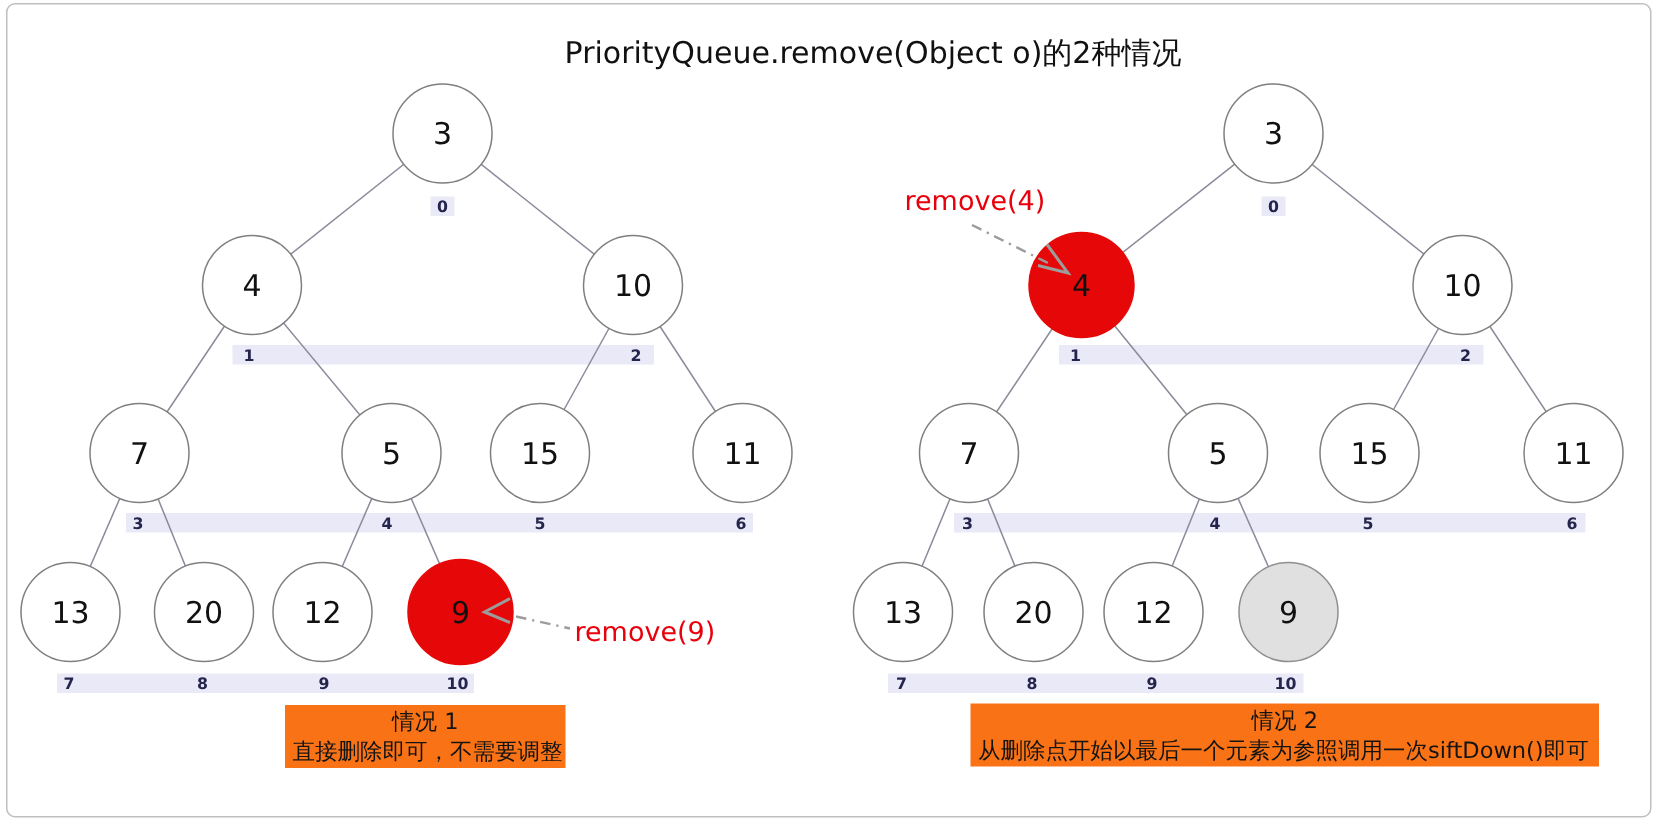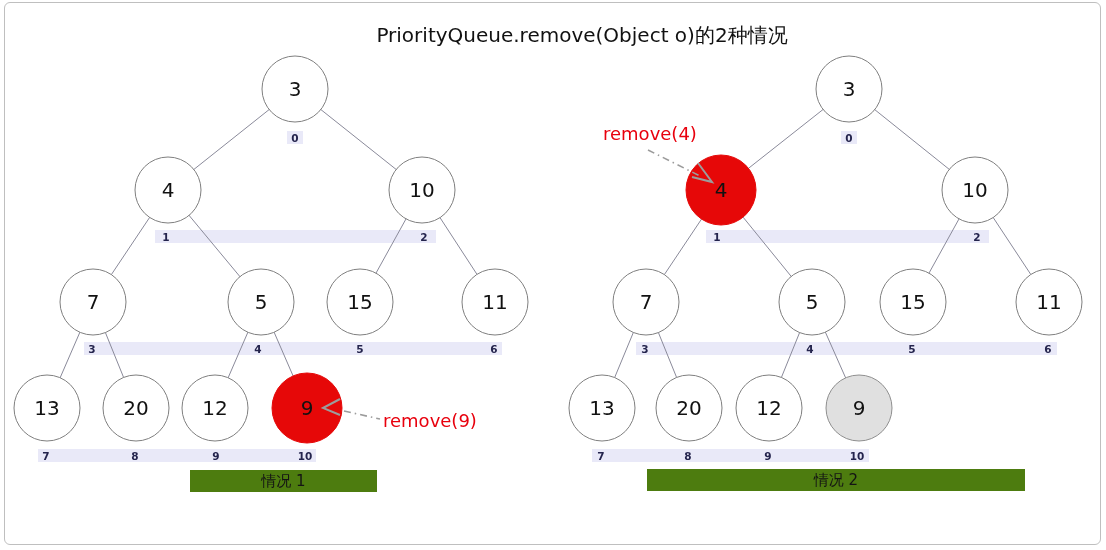--- a/index.html
+++ b/index.html
@@ -7,27 +7,27 @@
     width:1106px;height:550px;position:relative;background:#ffffff;
     font-family:"DejaVu Sans","Liberation Sans",sans-serif;
     overflow:hidden;
   }
   .frame{
     position:absolute;left:4px;top:2px;width:1095px;height:541px;
     border:1px solid #bfbfbf;border-radius:6px;pointer-events:none;
   }
   #diagram{position:absolute;left:0;top:0;}
   .caption{
-    position:absolute;background:#4d7c0f;color:#141414;
+    position:absolute;background:#f97316;color:#141414;
     font-size:15px;line-height:20px;padding:1px 5px;box-sizing:border-box;
   }
   .caption div{white-space:nowrap;}
   .cap-head{text-align:center;}
   .caption-1{left:190px;top:470px;width:187px;}
-  .caption-2{left:647px;top:469px;width:378px;}
+  .caption-2{left:647px;top:469px;width:419px;}
 </style>
 </head>
 <body>
 
 <div class="frame"></div>
 
 <svg id="diagram" width="1106" height="550" viewBox="0 0 1106 550">
   <text x="582" y="42" text-anchor="middle" font-size="20" fill="#111111">PriorityQueue.remove(Object o)的2种情况</text>
 <g>
       <rect x="287" y="131" width="16" height="13" fill="#e9e9f8"></rect>
@@ -130,17 +130,19 @@
       <text x="768" y="459.5" text-anchor="middle" font-size="10.5" font-weight="bold" fill="#24244d">9</text>
       <text x="857" y="459.5" text-anchor="middle" font-size="10.5" font-weight="bold" fill="#24244d">10</text>
       <line x1="648" y1="150" x2="700" y2="176" stroke="#9c9c9c" stroke-width="1.6" stroke-dasharray="7 4 1.5 4"></line>
       <polyline points="698,163 712,182 692,177" fill="none" stroke="#9c9c9c" stroke-width="2"></polyline>
       <text x="603" y="140" font-size="18" fill="#e8000d">remove(4)</text>
     </g>
   </svg>
 
 <div class="caption caption-1">
   <div class="cap-head">情况 1</div>
+  <div>直接删除即可，不需要调整</div>
 </div>
 
 <div class="caption caption-2">
   <div class="cap-head">情况 2</div>
+  <div>从删除点开始以最后一个元素为参照调用一次siftDown()即可</div>
 </div>
 
 </body></html>

